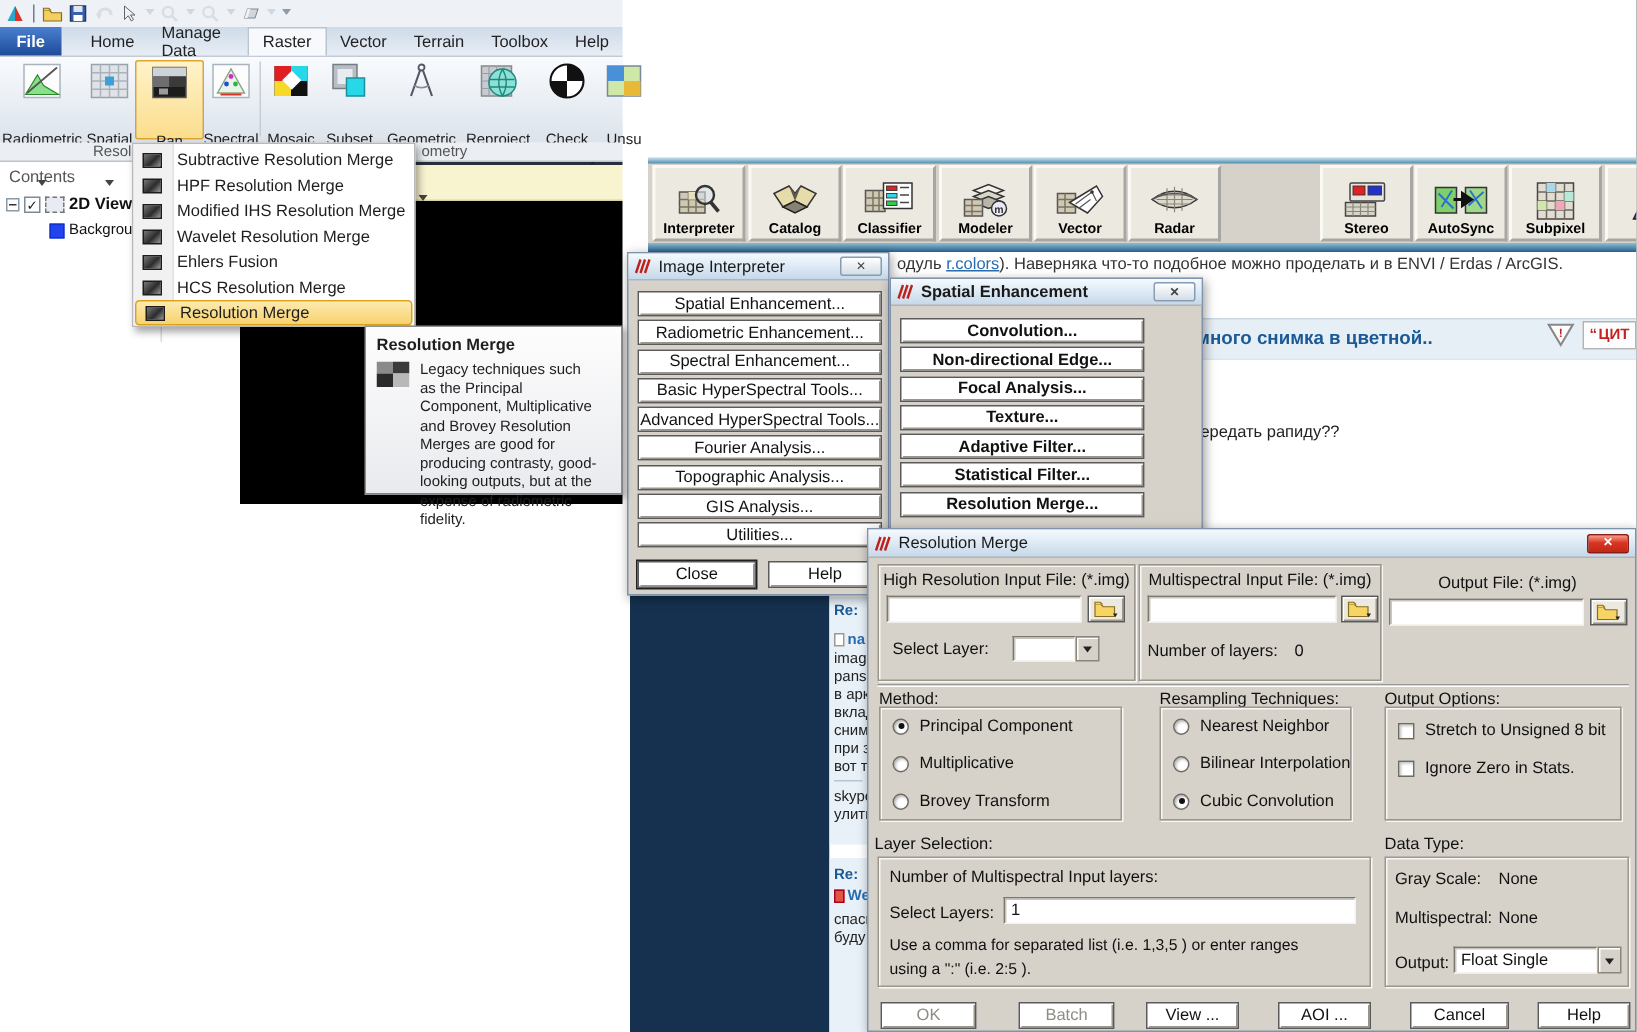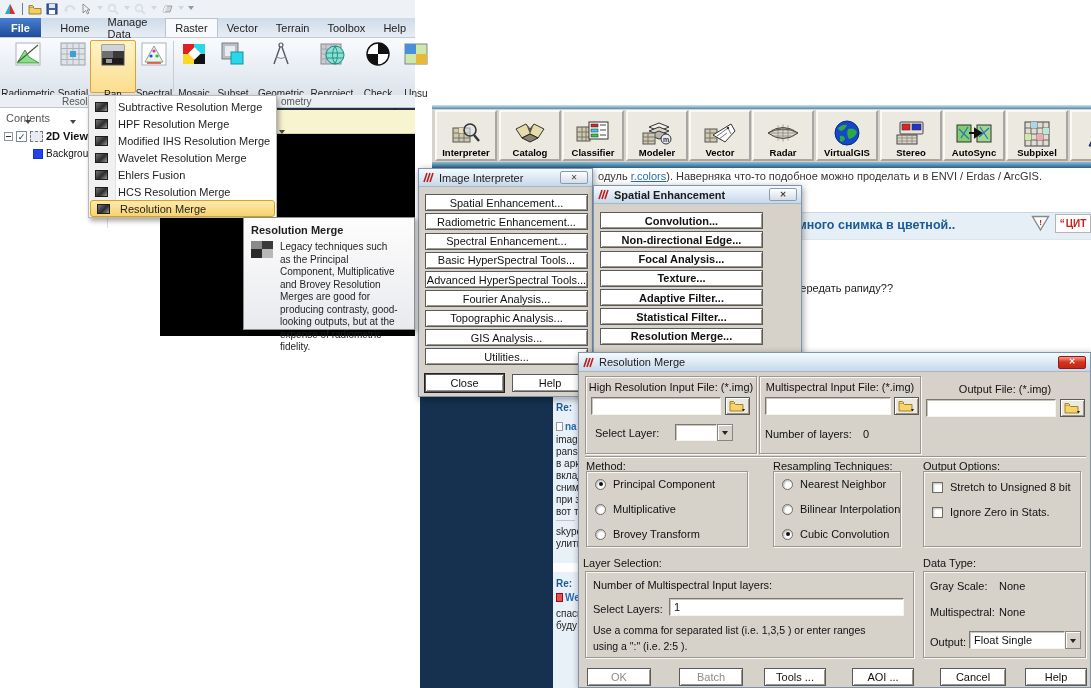--- a/index.html
+++ b/index.html
@@ -247,29 +247,20 @@
       <span>Vector</span>
     </div>
     <div class="tbtn" style="left:320px">
       <svg width="34" height="26" viewBox="0 0 34 26">
           <path d="M2 12 Q17 1 32 12 Q17 23 2 12 Z" fill="#dcd8cc" stroke="#333"></path>
           <path d="M6 9h22M5 12h24M6 15h22M12 4.5v15M17 3.5v17M22 4.5v15" stroke="#8a8577" stroke-width=".8"></path>
           <path d="M2 12 Q17 4 32 12" fill="none" stroke="#555"></path>
         </svg>
       <span>Radar</span>
     </div>
-    <div class="tbtn" style="left:384px">
-      <svg width="28" height="27" viewBox="0 0 28 27">
-          <circle cx="14" cy="13" r="12" fill="#1548c8" stroke="#0a2a80"></circle>
-          <path d="M5 8 Q9 4 14 5 Q12 10 8 11 Q5 10 5 8 Z" fill="#2ea842"></path>
-          <path d="M15 9 Q21 7 24 12 Q22 18 16 19 Q13 14 15 9 Z" fill="#2ea842"></path>
-          <path d="M7 16 Q11 15 12 19 Q10 23 7 21 Z" fill="#2ea842"></path>
-        </svg>
-      <span>VirtualGIS</span>
-    </div>
     <div class="tbtn" style="left:448px">
       <svg width="30" height="26" viewBox="0 0 30 26">
           <rect x="4" y="1" width="23" height="12" rx="1" fill="#e8e5dd" stroke="#444"></rect>
           <rect x="6" y="3" width="8" height="6" fill="#e02222" stroke="#333" stroke-width=".6"></rect>
           <rect x="16" y="3" width="9" height="6" fill="#2233cc" stroke="#333" stroke-width=".6"></rect>
           <rect x="1" y="14" width="20" height="9" fill="#d8d4c8" stroke="#444"></rect>
           <path d="M1 17h20M1 20h20M6 14v9M11 14v9M16 14v9" stroke="#8a8577" stroke-width=".8"></path>
         </svg>
       <span>Stereo</span>
     </div>
@@ -688,19 +679,19 @@
     <div class="lbl" style="left:351px;top:283px">Output:</div>
     <div class="combo abs" style="left:390px;top:278px;width:112px;height:18px">
       <div class="sunken cval">Float Single</div>
       <div class="cbtn">
           <i></i>
         </div>
     </div>
 
     <div class="btn btn-dis abs" style="left:8px;top:315px;width:64px;height:18px">OK</div>
     <div class="btn btn-dis abs" style="left:100px;top:315px;width:64px;height:18px">Batch</div>
-    <div class="btn abs" style="left:185px;top:315px;width:62px;height:18px">Tools ...</div>
+    <div class="btn abs" style="left:185px;top:315px;width:62px;height:18px">View ...</div>
     <div class="btn abs" style="left:273px;top:315px;width:62px;height:18px">AOI ...</div>
     <div class="btn abs" style="left:361px;top:315px;width:66px;height:18px">Cancel</div>
     <div class="btn abs" style="left:446px;top:315px;width:62px;height:18px">Help</div>
   </div>
 
 </div>
 
 </body></html>

